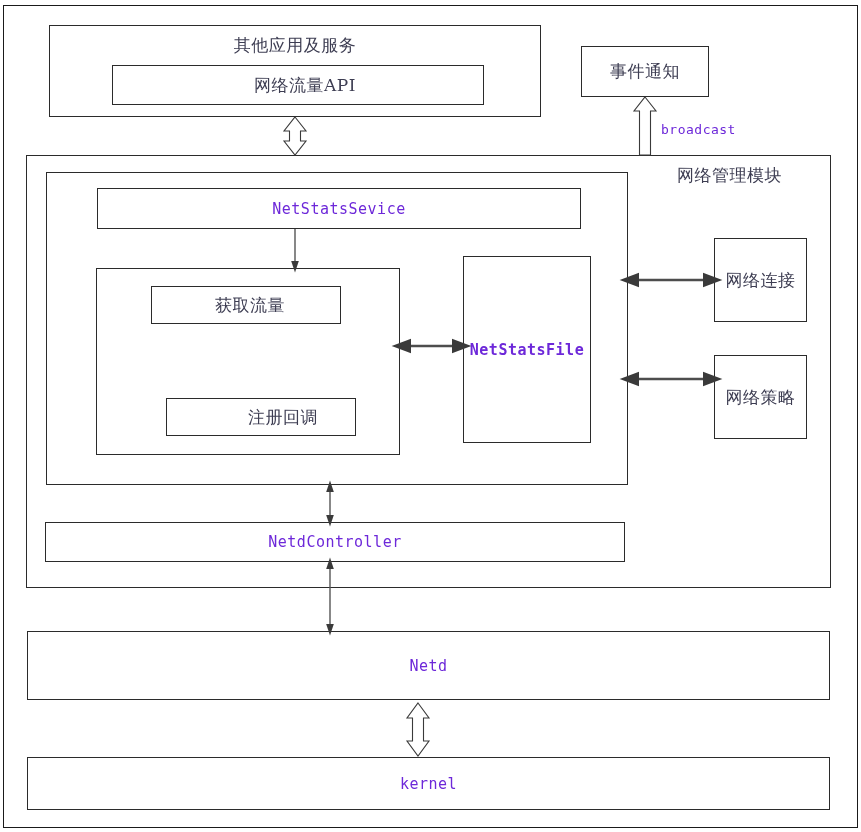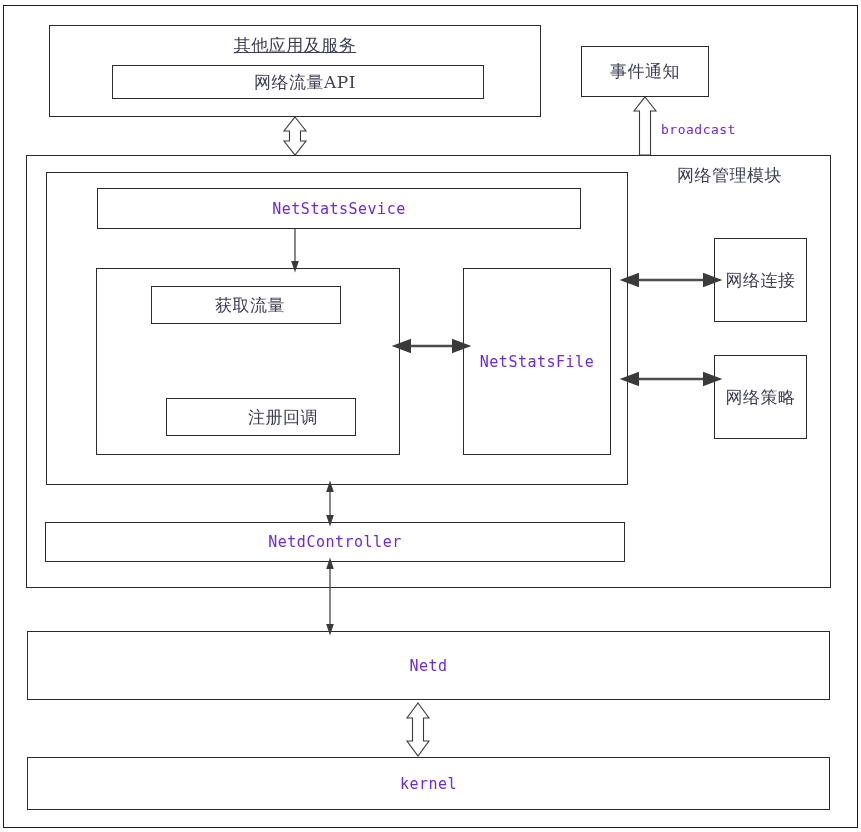--- a/index.html
+++ b/index.html
@@ -54,41 +54,40 @@
     position: absolute;
     background: transparent;
     white-space: nowrap;
   }
   .title-top {
     position: absolute;
     left: 0;
     right: 0;
     top: 8px;
     text-align: center;
-    text-decoration: underline;
   }
   svg.overlay {
     position: absolute;
     left: 0;
     top: 0;
     width: 861px;
     height: 832px;
     pointer-events: none;
   }
 </style>
 </head>
 <body>
 
 <div id="page">
 
   <div id="page-frame"></div>
 
   <div class="box" style="left:49px; top:25px; width:492px; height:92px; display:block;">
     <div class="cn title-top">其他应用及服务</div>
-    <div class="box cn" style="left:62px; top:39px; width:372px; height:34px;padding-left:14px;">
+    <div class="box cn" style="left:62px; top:39px; width:372px; height:40px;padding-left:14px;">
       <span>网络流量API</span>
     </div>
   </div>
 
   <div class="box cn" style="left:581px; top:46px; width:128px; height:51px;">
     <span>事件通知</span>
   </div>
 
   <div class="label-free mono" style="left:661px; top:122px; font-size:13px;">broadcast</div>
 
@@ -104,21 +103,21 @@
 
   <div class="box" style="left:96px; top:268px; width:304px; height:187px; display:block;"></div>
 
   <div class="box cn" style="left:151px; top:286px; width:190px; height:38px;padding-left:8px;">
     <span>获取流量</span>
   </div>
   <div class="box cn" style="left:166px; top:398px; width:190px; height:38px;padding-left:44px;">
     <span>注册回调</span>
   </div>
 
-  <div class="box mono" style="left:463px; top:268px; width:148px; height:187px;">
+  <div class="box mono" style="left:463px; top:256px; width:128px; height:187px;font-weight:bold;">
     <span>NetStatsFile</span>
   </div>
 
   <div class="box cn" style="left:714px; top:238px; width:93px; height:84px;">
     <span>网络连接</span>
   </div>
   <div class="box cn" style="left:714px; top:355px; width:93px; height:84px;">
     <span>网络策略</span>
   </div>
 

